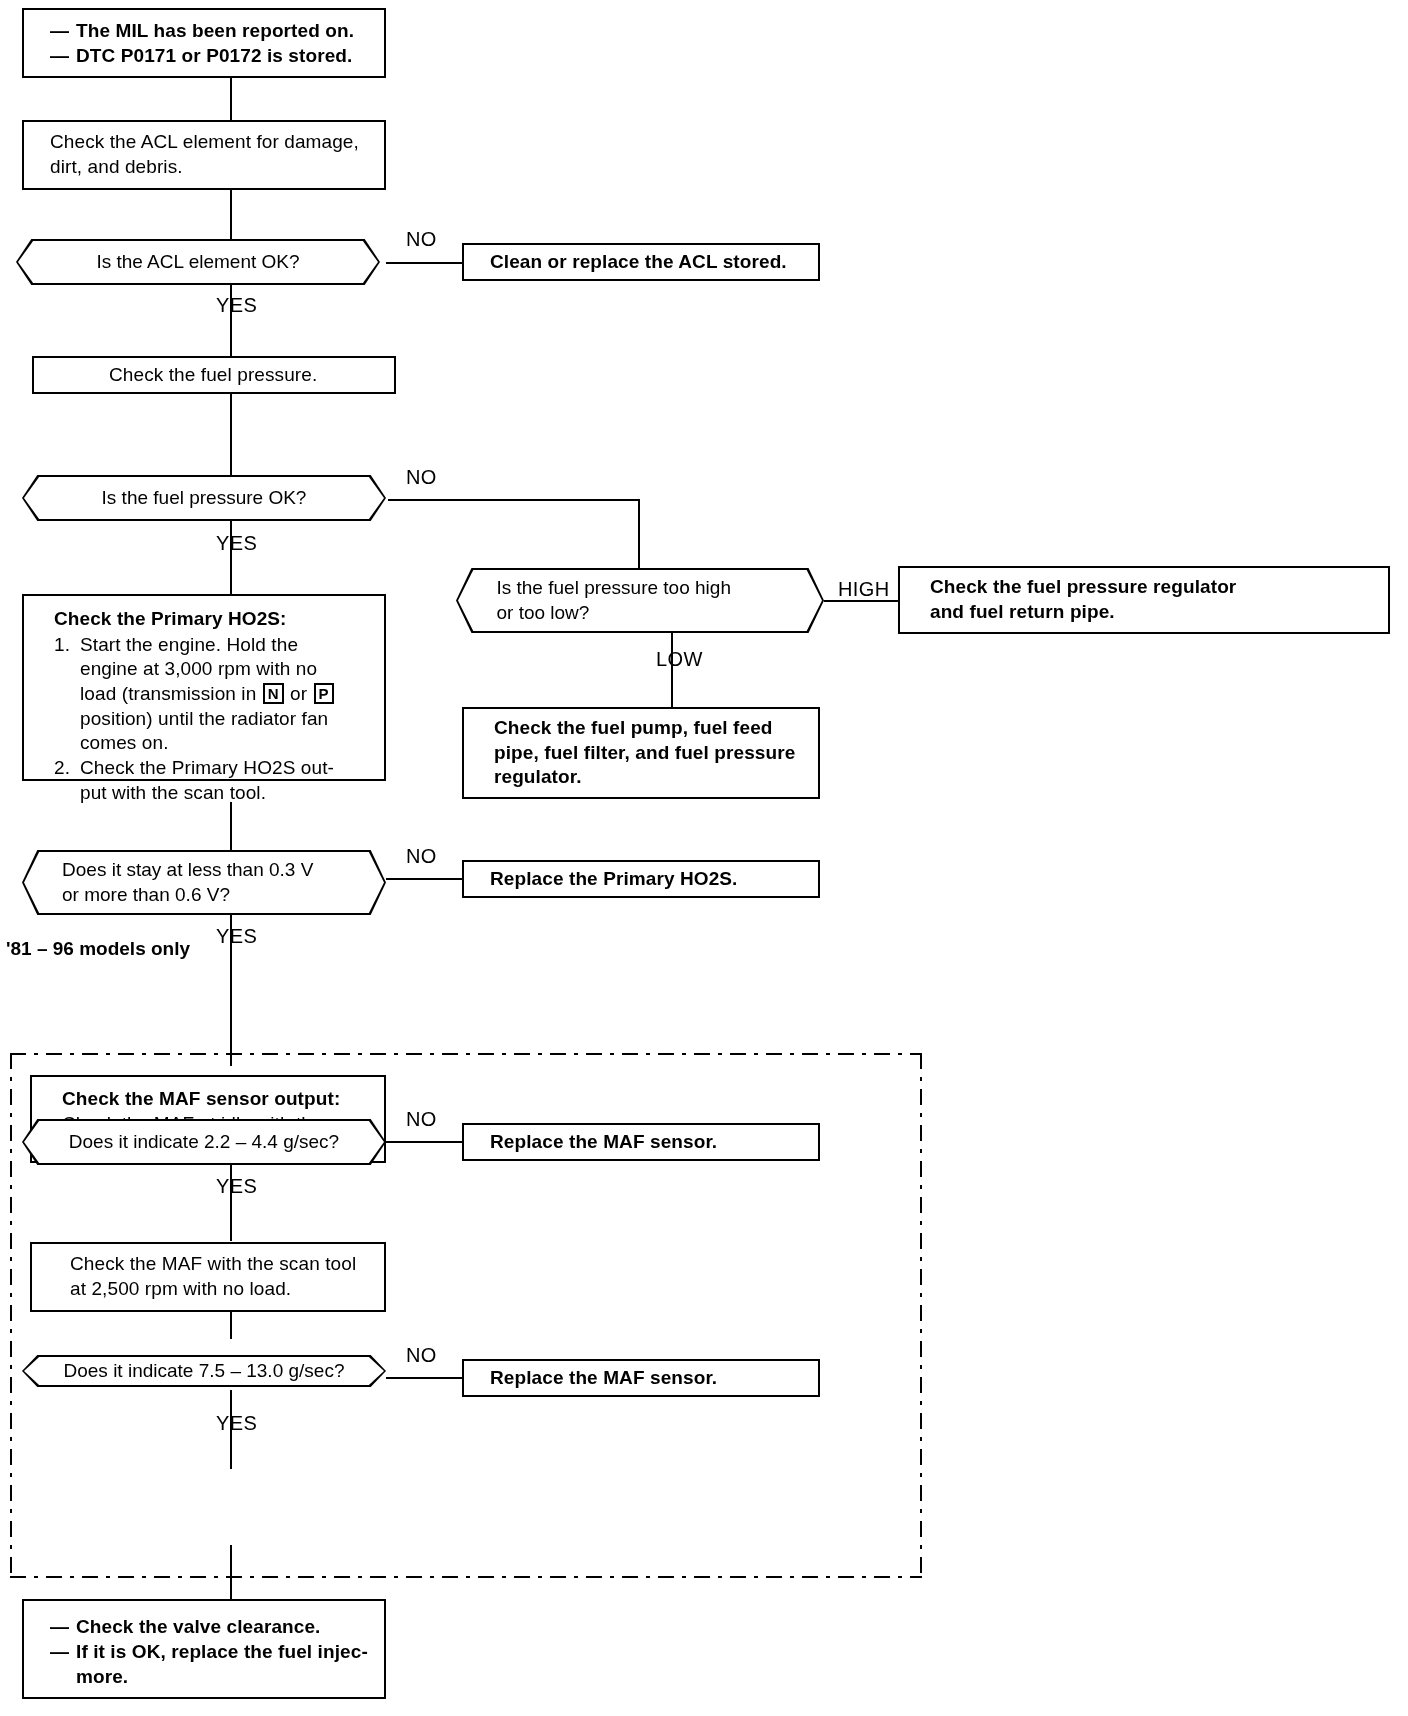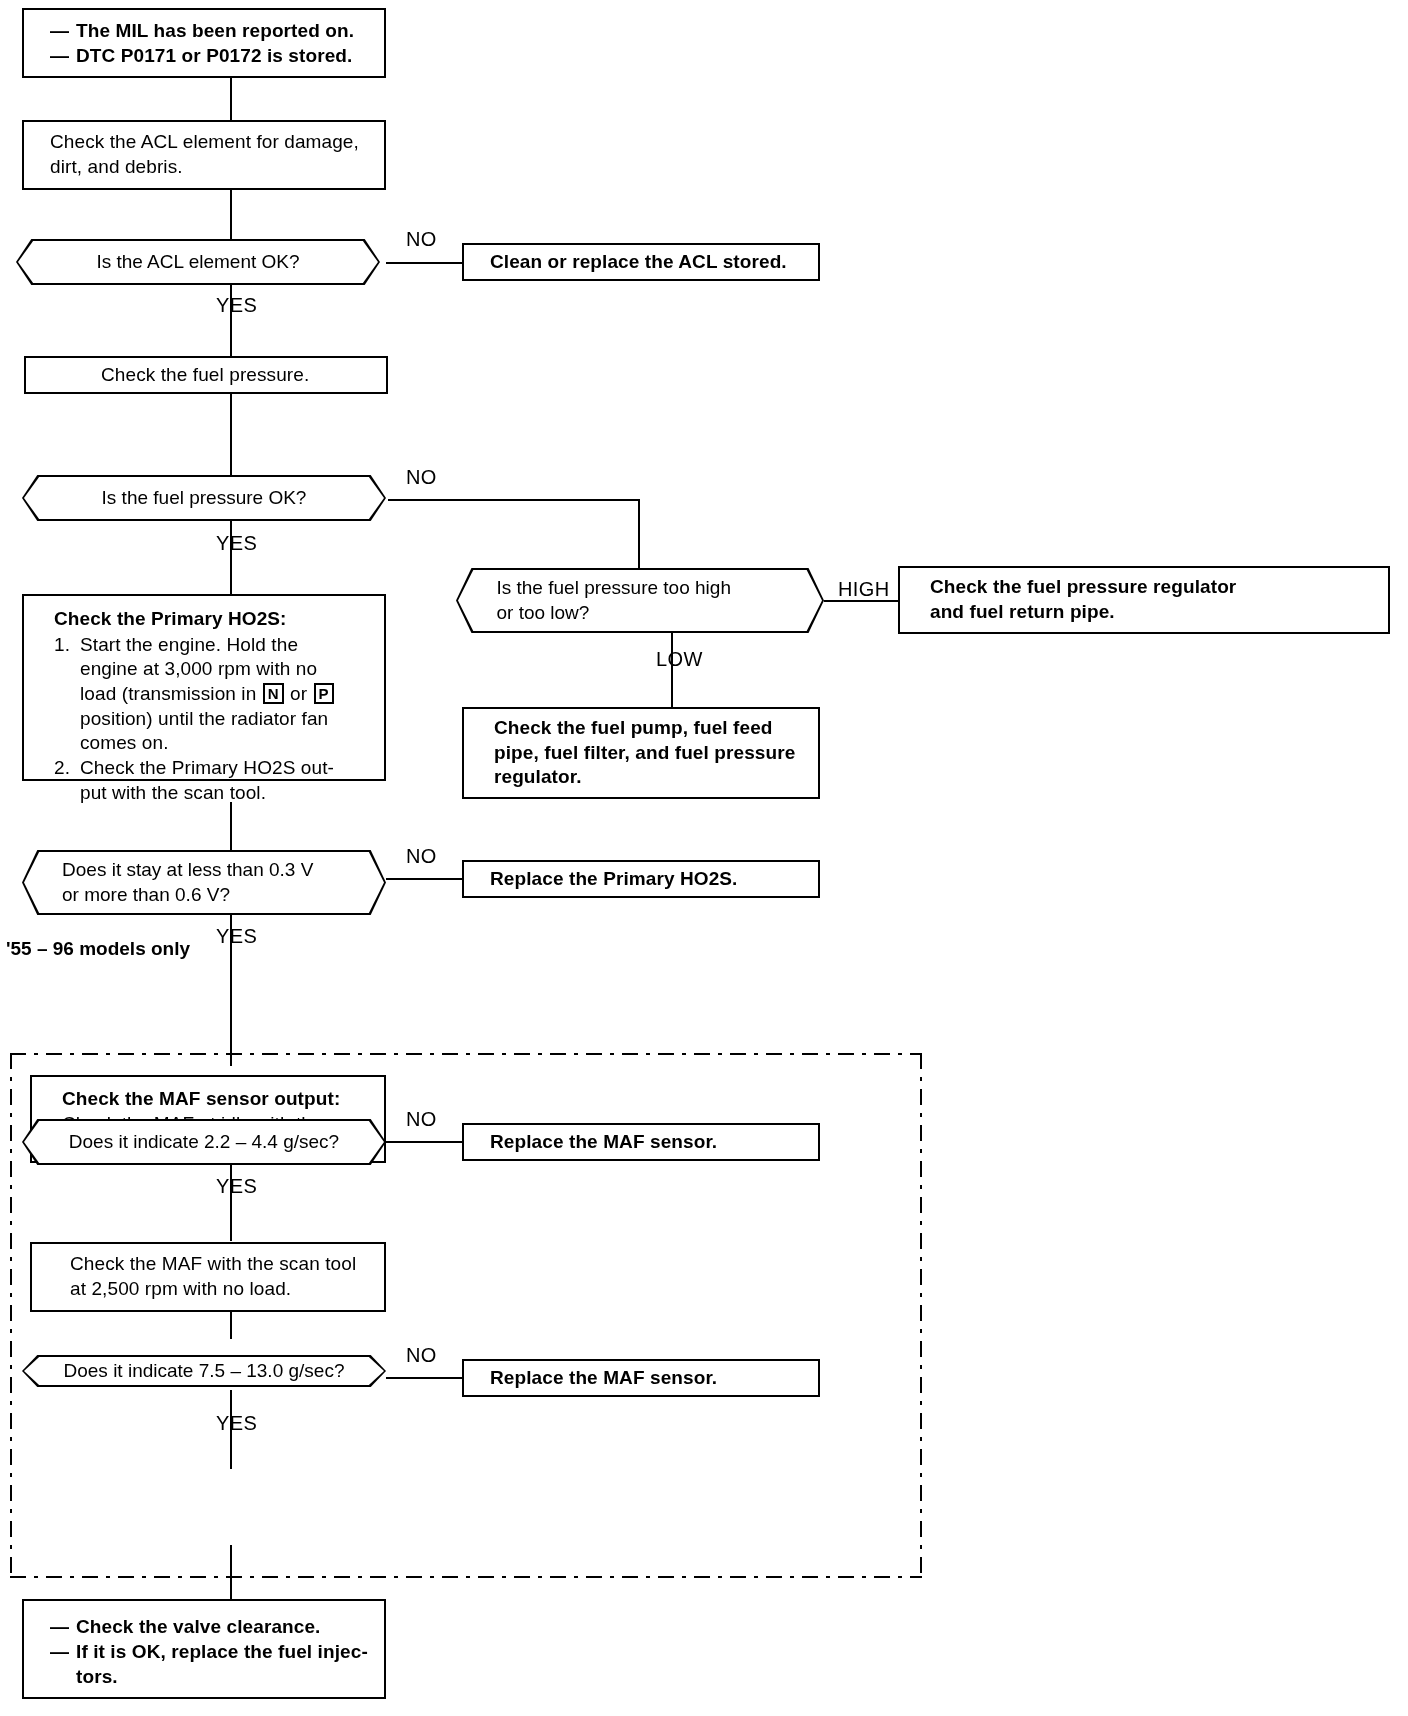--- a/index.html
+++ b/index.html
@@ -204,21 +204,21 @@
     <div class="hex-inner"></div>
     <div class="hex-text">Is the ACL element OK?</div>
   </div>
   <div class="blabel" style="left:406px; top:228px;">NO</div>
   <div class="blabel" style="left:216px; top:294px;">YES</div>
 
   <div class="node box bold" style="left:462px; top:243px; width:358px; height:38px; padding-left:26px;">
     <span>Clean or replace the ACL stored.</span>
   </div>
 
-  <div class="node box" style="left:24px; top:356px; width:364px; height:38px; padding-left:75px;">
+  <div class="node box" style="left:32px; top:356px; width:364px; height:38px; padding-left:75px;">
     <span>Check the fuel pressure.</span>
   </div>
 
   <div class="node hex center" style="left:22px; top:475px; width:364px; height:46px;">
     <div class="hex-fill"></div>
     <div class="hex-inner"></div>
     <div class="hex-text">Is the fuel pressure OK?</div>
   </div>
   <div class="blabel" style="left:406px; top:466px;">NO</div>
   <div class="blabel" style="left:216px; top:532px;">YES</div>
@@ -283,21 +283,21 @@
       <div>or more than 0.6 V?</div>
     </div>
   </div>
   <div class="blabel" style="left:406px; top:845px;">NO</div>
   <div class="blabel" style="left:216px; top:925px;">YES</div>
 
   <div class="node box bold" style="left:462px; top:860px; width:358px; height:38px; padding-left:26px;">
     <span>Replace the Primary HO2S.</span>
   </div>
 
-  <div class="note" style="left:6px; top:938px;">'55 – 96 models only</div>
+  <div class="note" style="left:6px; top:938px;">'81 – 96 models only</div>
 
   <div class="node box" style="left:30px; top:1075px; width:356px; height:88px; padding-left:30px; align-items:flex-start; padding-top:10px;">
     <div>
       <div style="font-weight:bold;">Check the MAF sensor output:</div>
       <div>Check the MAF at idle with the</div>
       <div>scan tool.</div>
     </div>
   </div>
 
   <div class="node hex center" style="left:22px; top:1119px; width:364px; height:46px; top:1119px;">
@@ -334,19 +334,19 @@
   <div class="node box bold" style="left:22px; top:1599px; width:364px; height:100px; padding-left:26px; align-items:flex-start; padding-top:13px;">
     <div class="dash-list">
       <div class="li">
         <span class="bullet">—</span>
         <span class="txt">Check the valve clearance.</span>
       </div>
       <div class="li">
         <span class="bullet">—</span>
         <span class="txt">
           <span>If it is OK, replace the fuel injec-</span><br>
-          <span>tors.</span>
+          <span>more.</span>
         </span>
       </div>
     </div>
   </div>
 
 </div>
 
 </body></html>

